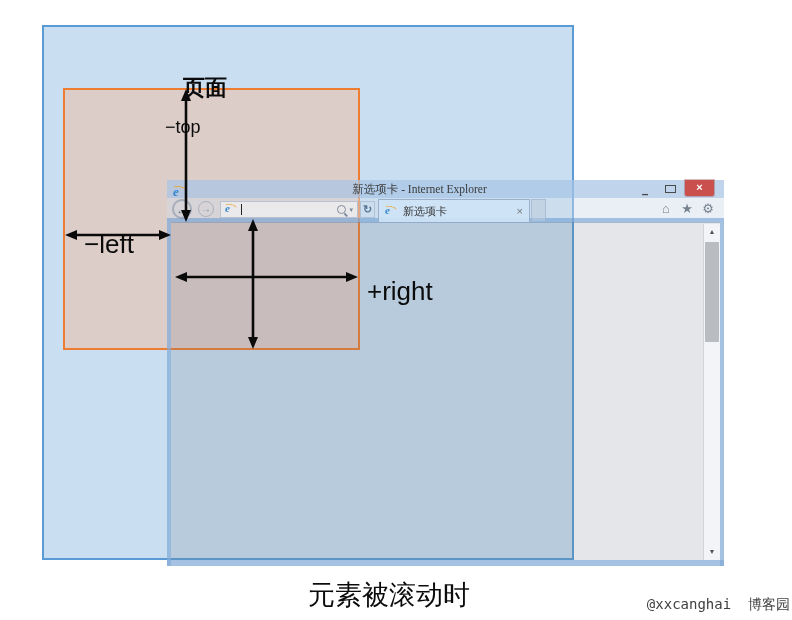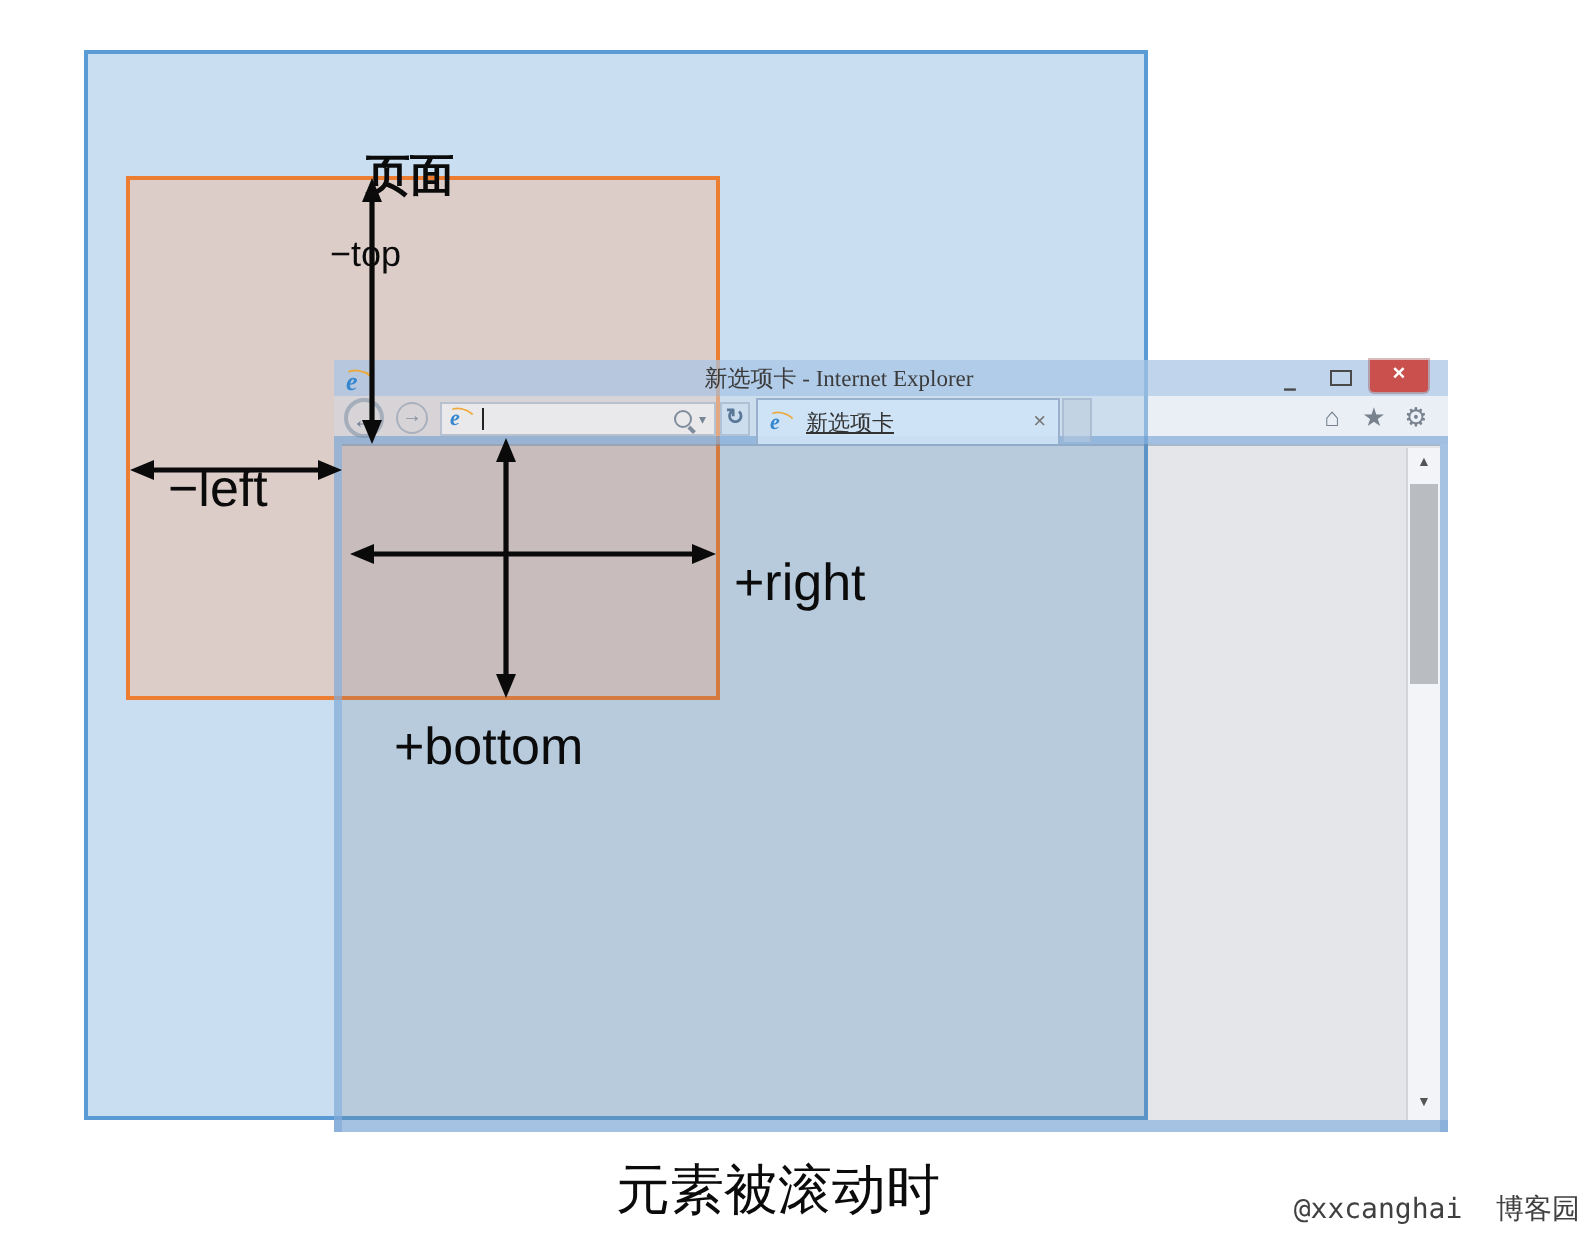--- a/index.html
+++ b/index.html
@@ -44,21 +44,21 @@
        position:relative;opacity:.75;box-sizing:content-box;}
   .mag::after{content:'';position:absolute;width:4px;height:1.5px;background:#5b6e84;
        transform:rotate(45deg);right:-3px;bottom:-2px;}
   .dd{font-size:7px;color:rgba(90,110,130,0.8);}
   .refresh{position:absolute;left:193px;top:3px;width:15px;height:17px;box-sizing:border-box;
         border:1px solid rgba(140,160,185,0.45);color:rgba(60,95,130,0.8);
         font:700 11px/15px "Liberation Sans",sans-serif;text-align:center;}
   .tab{position:absolute;left:211px;top:1px;width:152px;height:23px;box-sizing:border-box;
         background:rgba(206,227,246,0.9);border:1px solid rgba(135,160,190,0.75);border-bottom:none;
         display:flex;align-items:center;padding:0 6px;gap:5px;font-size:11px;color:#333;}
-  .tab-label{flex:1;text-decoration:underline;}
+  .tab-label{flex:1;}
   .tab-close{color:#777;font-size:11px;line-height:11px;}
   .tab-stub{position:absolute;left:364px;top:1px;width:15px;height:22px;box-sizing:border-box;
         background:rgba(185,202,220,0.55);border:1px solid rgba(150,170,195,0.5);border-bottom:none;}
   .cmd-icons{position:absolute;right:9px;top:3px;display:flex;gap:7px;color:#78828e;
         font-size:13px;line-height:16px;}
   .cmd-icons span{width:14px;text-align:center;}
 
   .frame-left,.frame-right{position:absolute;top:42px;bottom:0;width:4px;
         background:rgba(130,170,215,0.72);}
   .frame-left{left:0;} .frame-right{right:0;}
@@ -175,16 +175,15 @@
         <polygon points="175,277 187,272 187,282" stroke="none"></polygon>
         <polygon points="358,277 346,272 346,282" stroke="none"></polygon>
       </g>
     </g>
   </svg>
 
   <span class="lbl lbl-page">页面</span>
   <span class="lbl lbl-top">−top</span>
   <span class="lbl lbl-left">−left</span>
   <span class="lbl lbl-right">+right</span>
-  <span class="lbl lbl-bottom">+bottom</span>
   <span class="lbl lbl-caption">元素被滚动时</span>
   <span class="watermark">@xxcanghai  博客园</span>
 </div>
 
 </body></html>

